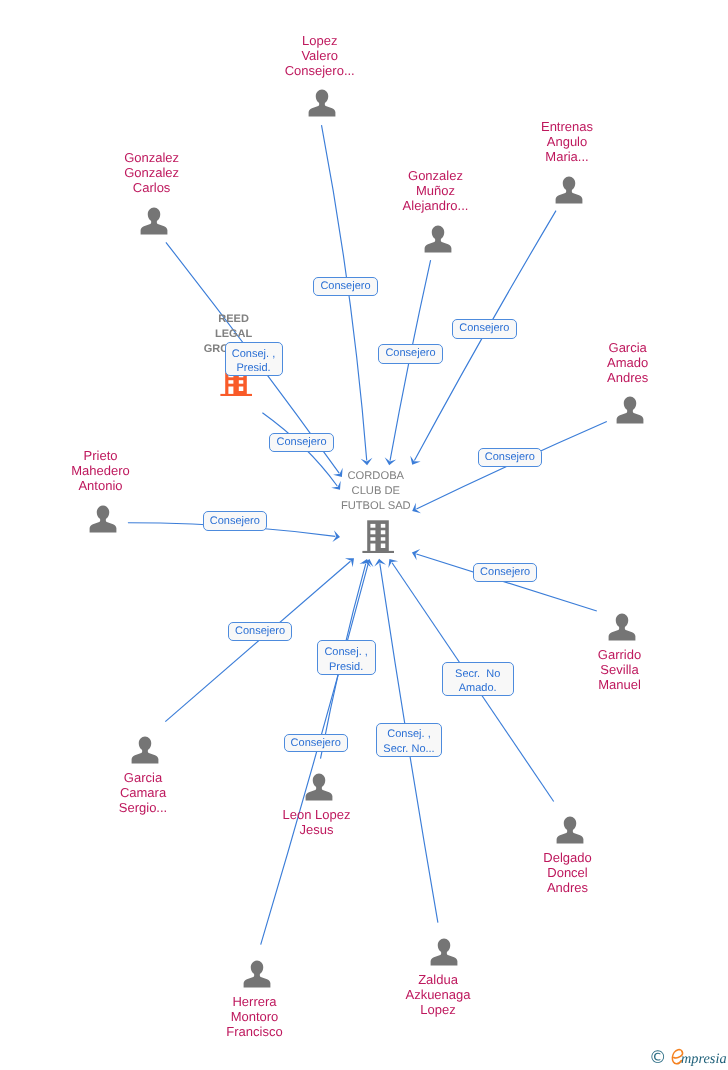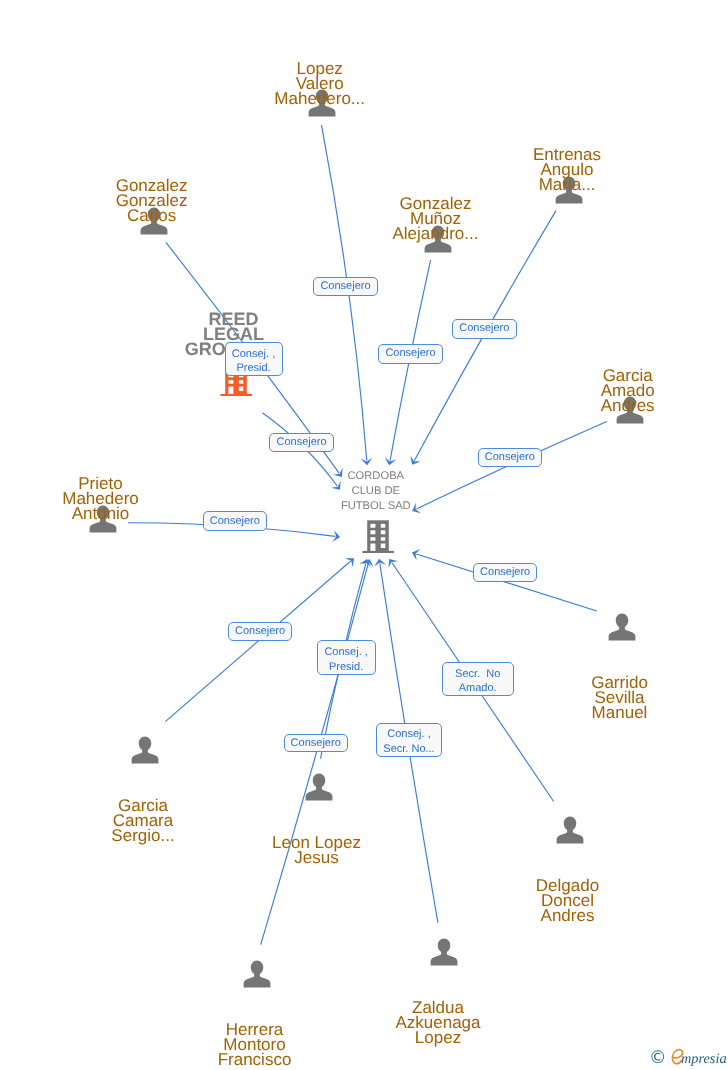--- a/index.html
+++ b/index.html
@@ -11,23 +11,23 @@
 
 #edges{position:absolute;left:0;top:0;width:728px;height:1070px;overflow:visible;}
 #edges .el{stroke:#3b7dd8;stroke-width:1.15;fill:none;}
 #edges .ah{fill:#3b7dd8;}
 .node{position:absolute;left:0;top:0;}
 .ic{position:absolute;line-height:0;}
 .ic svg path,.ic svg rect{fill:#757575;}
 .ic svg .win{fill:#ffffff;}
 .ic.orange svg path,.ic.orange svg rect{fill:#f95b29;}
 .ic.orange svg .win{fill:#ffffff;}
-.lbl{filter:opacity(1);position:absolute;text-align:center;color:#a16207;font-size:17px;line-height:15px;white-space:nowrap;margin-top:28px;}
+.lbl{filter:opacity(1);position:absolute;text-align:center;color:#be185d;font-size:13px;line-height:15px;white-space:nowrap;}
 .clbl{filter:opacity(1);position:absolute;text-align:center;color:#808080;font-size:11.2px;line-height:15px;white-space:nowrap;}
-.colbl{filter:opacity(1);position:absolute;text-align:center;color:#808080;font-size:18px;font-weight:bold;line-height:15px;white-space:nowrap;}
+.colbl{filter:opacity(1);position:absolute;text-align:center;color:#808080;font-size:11px;font-weight:bold;line-height:15px;white-space:nowrap;}
 .elabel{filter:opacity(1);position:absolute;box-sizing:border-box;border:1.2px solid #4d8bdd;border-radius:5px;
         background:#f8f8f8;color:#2a6fd4;font-size:11px;line-height:15px;text-align:center;
         white-space:pre;overflow:visible;display:flex;flex-direction:column;
         align-items:center;justify-content:center;}
 .elabel.two{line-height:14.5px;padding-top:4px;}
 #wm{position:absolute;left:649px;top:1049px;width:80px;height:20px;}
 #wmc{position:absolute;left:0;top:0.5px;font-family:"DejaVu Sans",sans-serif;font-size:17.5px;line-height:17px;color:#2d6e85;filter:opacity(1);}
 #wme{position:absolute;left:20px;top:-1px;}
 #wmr{position:absolute;left:32px;top:1.5px;font-family:"Liberation Serif",serif;font-style:italic;font-size:14.3px;line-height:17px;color:#1d5f78;filter:opacity(1);}
 </style>
@@ -90,21 +90,21 @@
   </g>
  </svg>
 
 <div class="node">
   <div class="ic" style="left:307.7px;top:89.1px"><svg viewBox="0 0 28 28" width="28" height="28">
           <path d="M14 .55c-3.50 0-6.25 2.95-6.25 6.75 0 2.70 1.22 5.18 2.85 6.30 .35 .25 .55 .6 .55 1.0v1.05c0 .62-.36 1.18-.93 1.44L3.9 19.2C1.85 20.1 .6 21.65 .6 23.35V27.6H27.4V23.35c0-1.70-1.25-3.25-3.3-4.15l-6.32-2.11c-.57-.26-.93-.82-.93-1.44v-1.05c0-.4 .2-.75 .55-1.0 1.63-1.12 2.85-3.60 2.85-6.30 0-3.80-2.75-6.75-6.25-6.75z"></path>
         </svg></div>
   <div class="lbl" style="left:219.7px;top:32.9px;width:200px">
     <div>Lopez</div>
     <div>Valero</div>
-    <div>Mahedero...</div>
+    <div>Consejero...</div>
   </div>
 </div>
 <div class="node">
   <div class="ic" style="left:139.6px;top:206.5px"><svg viewBox="0 0 28 28" width="28" height="28">
           <path d="M14 .55c-3.50 0-6.25 2.95-6.25 6.75 0 2.70 1.22 5.18 2.85 6.30 .35 .25 .55 .6 .55 1.0v1.05c0 .62-.36 1.18-.93 1.44L3.9 19.2C1.85 20.1 .6 21.65 .6 23.35V27.6H27.4V23.35c0-1.70-1.25-3.25-3.3-4.15l-6.32-2.11c-.57-.26-.93-.82-.93-1.44v-1.05c0-.4 .2-.75 .55-1.0 1.63-1.12 2.85-3.60 2.85-6.30 0-3.80-2.75-6.75-6.25-6.75z"></path>
         </svg></div>
   <div class="lbl" style="left:51.6px;top:150.3px;width:200px">
     <div>Gonzalez</div>
     <div>Gonzalez</div>
     <div>Carlos</div>

